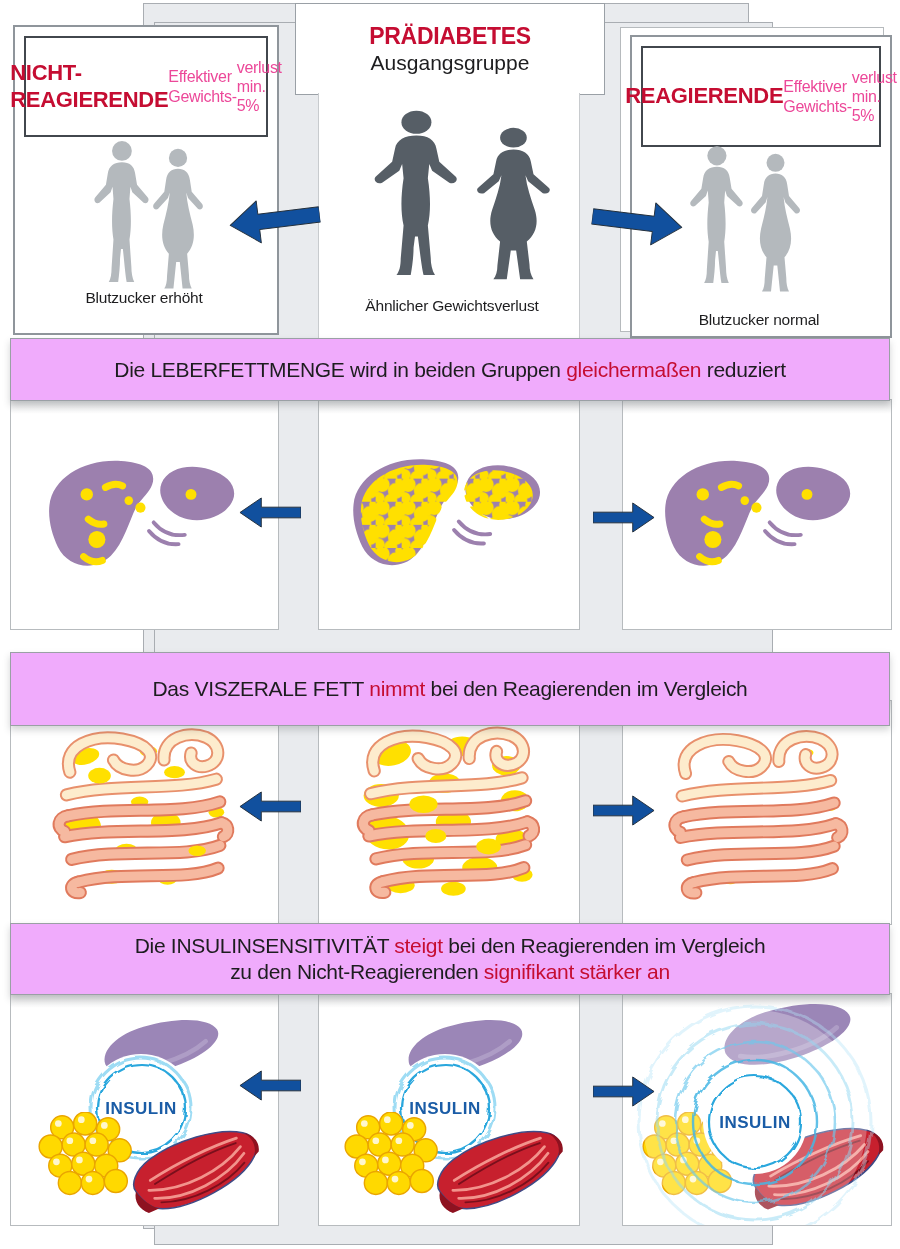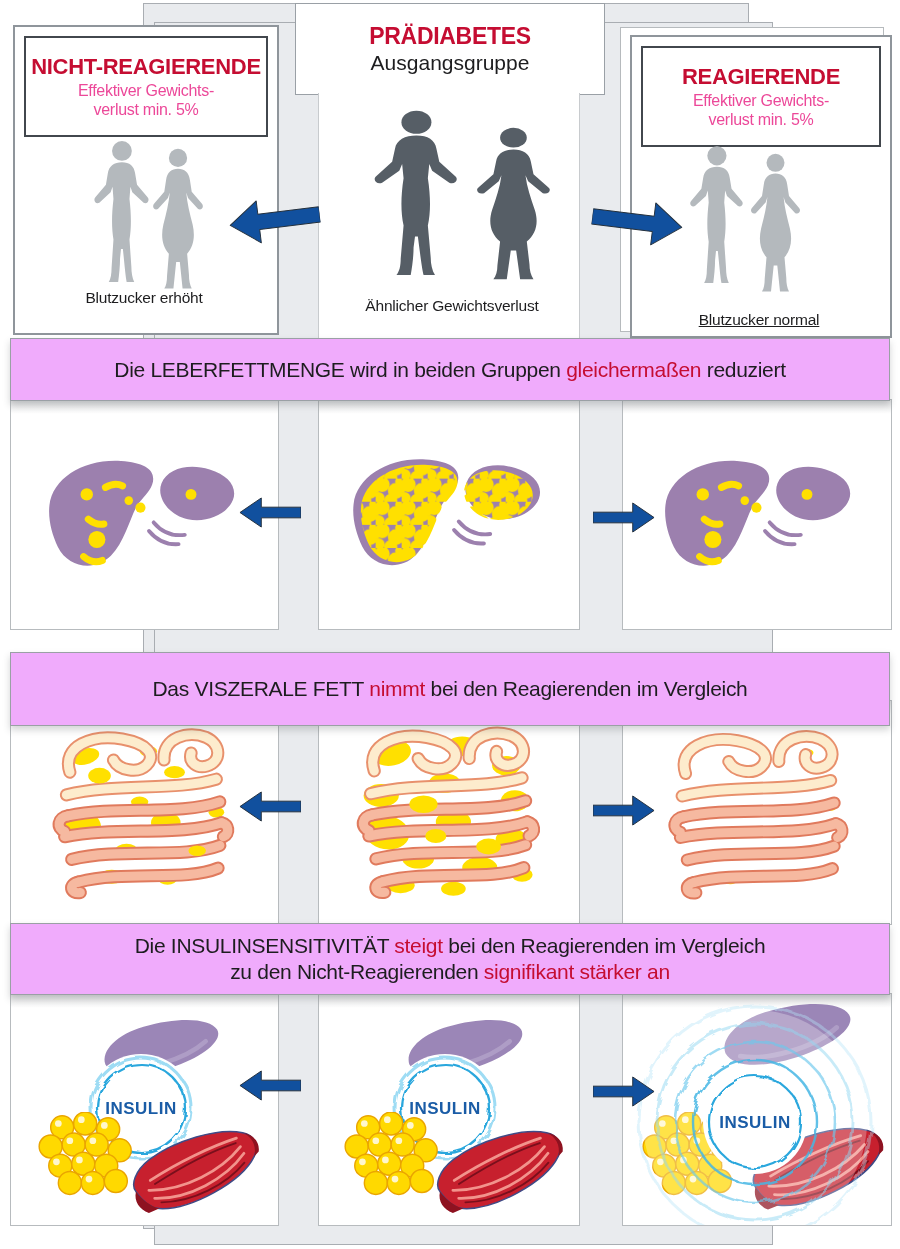--- a/index.html
+++ b/index.html
@@ -5,21 +5,21 @@
   html,body{margin:0;padding:0;background:#fff;}
   #stage{position:relative;width:900px;height:1249px;background:#fff;overflow:hidden;
          font-family:"Liberation Sans","DejaVu Sans",sans-serif;color:#1d1d1f;padding-left:28px;}
   .abs{position:absolute;}
   
   .bdrop{position:absolute;background:#e9ebee;border:1px solid #a9adb2;}
   
   .panel{position:absolute;background:#fff;border:2px solid #8f959b;}
   .echo{position:absolute;background:#fff;border:1px solid #b6babd;}
   .tbox{position:absolute;left:9px;right:9px;top:9px;height:97px;border:2px solid #42474d;
-        display:flex;flex-direction:column;align-items:center;justify-content:center;line-height:1.2;}
+        display:flex;flex-direction:row;align-items:center;justify-content:center;line-height:1.2;}
   .tbox .t1{font-size:22px;font-weight:700;color:#c50d32;letter-spacing:-.3px;}
   .tbox .t2{font-size:16px;font-weight:500;color:#ec4899;letter-spacing:-.3px;}
   .cbox{position:absolute;background:#fff;border:1.5px solid #9aa0a6;
         display:flex;flex-direction:column;align-items:center;justify-content:center;line-height:1.25;}
   .cap{position:absolute;text-align:center;font-size:15.5px;font-weight:500;letter-spacing:-.2px;}
   
   .band{position:absolute;left:10px;width:878px;background:#f0abfc;border:1px solid #9aa0a5;
         display:flex;flex-direction:column;align-items:center;justify-content:center;
         font-size:21px;font-weight:500;letter-spacing:-.3px;line-height:26px;
         box-shadow:0 4px 7px rgba(60,65,70,.22);z-index:5;}
@@ -240,21 +240,21 @@
       <div class="t2">Effektiver Gewichts-</div>
       <div class="t2">verlust min. 5%</div>
     </div>
   </div>
   <svg class="abs" style="left:684px;top:142px;width:64px;height:152px;z-index:2;" viewBox="0 0 70 160">
       <use href="#figM" fill="#b4b9bd"></use>
     </svg>
   <svg class="abs" style="left:744px;top:150px;width:63px;height:148px;z-index:2;" viewBox="0 0 70 162">
       <use href="#figF" fill="#b4b9bd"></use>
     </svg>
-  <div class="cap" style="left:630px;top:311px;width:258px;z-index:2;text-decoration:underline;">Blutzucker normal</div>
+  <div class="cap" style="left:630px;top:311px;width:258px;z-index:2;">Blutzucker normal</div>
 
   <svg class="arr" style="left:228px;top:197px;width:92px;height:46px;transform:rotate(-7deg);" viewBox="0 0 96 48">
       <use href="#arrLBig"></use>
     </svg>
   <svg class="arr" style="left:592px;top:199px;width:92px;height:46px;transform:rotate(7deg);" viewBox="0 0 96 48">
       <use href="#arrRBig"></use>
     </svg>
 
   <div class="band" style="top:338px;height:61px;">
     <div><span>Die LEBERFETTMENGE wird in beiden Gruppen </span><span class="rd">gleichermaßen</span><span> reduziert</span></div>

